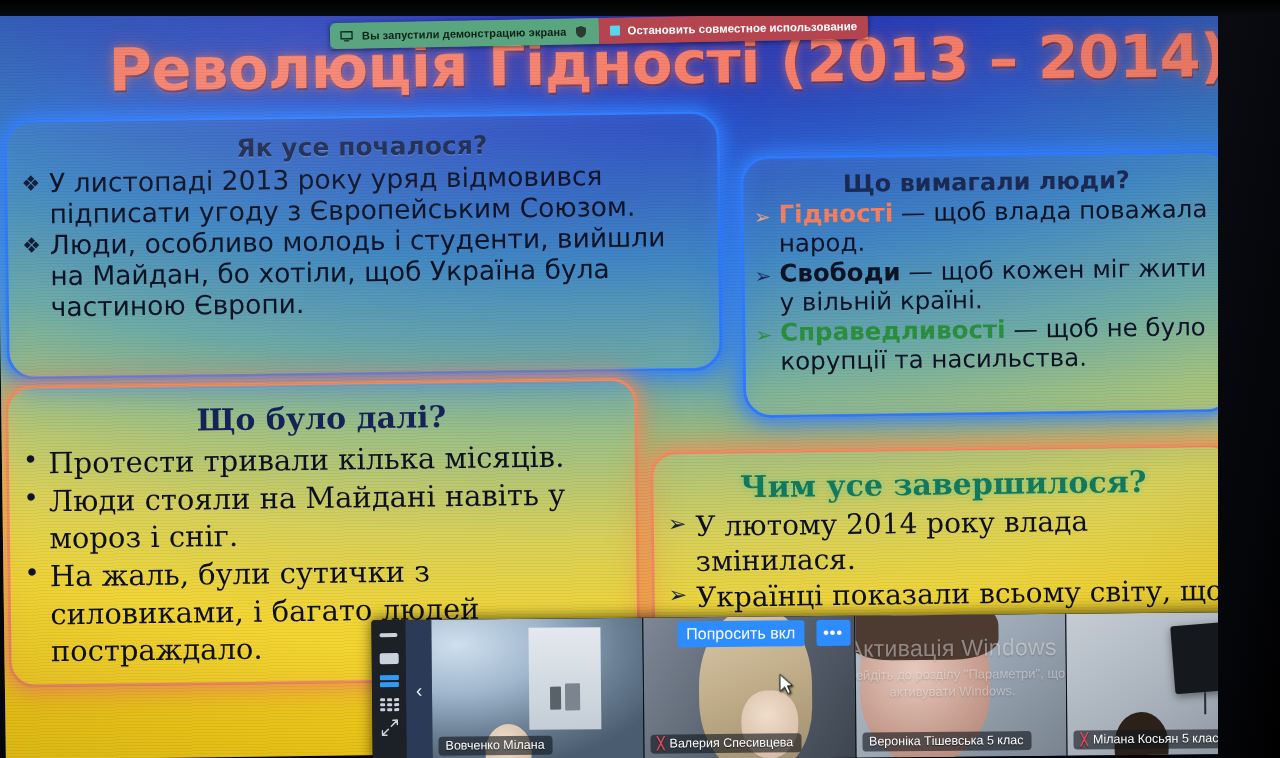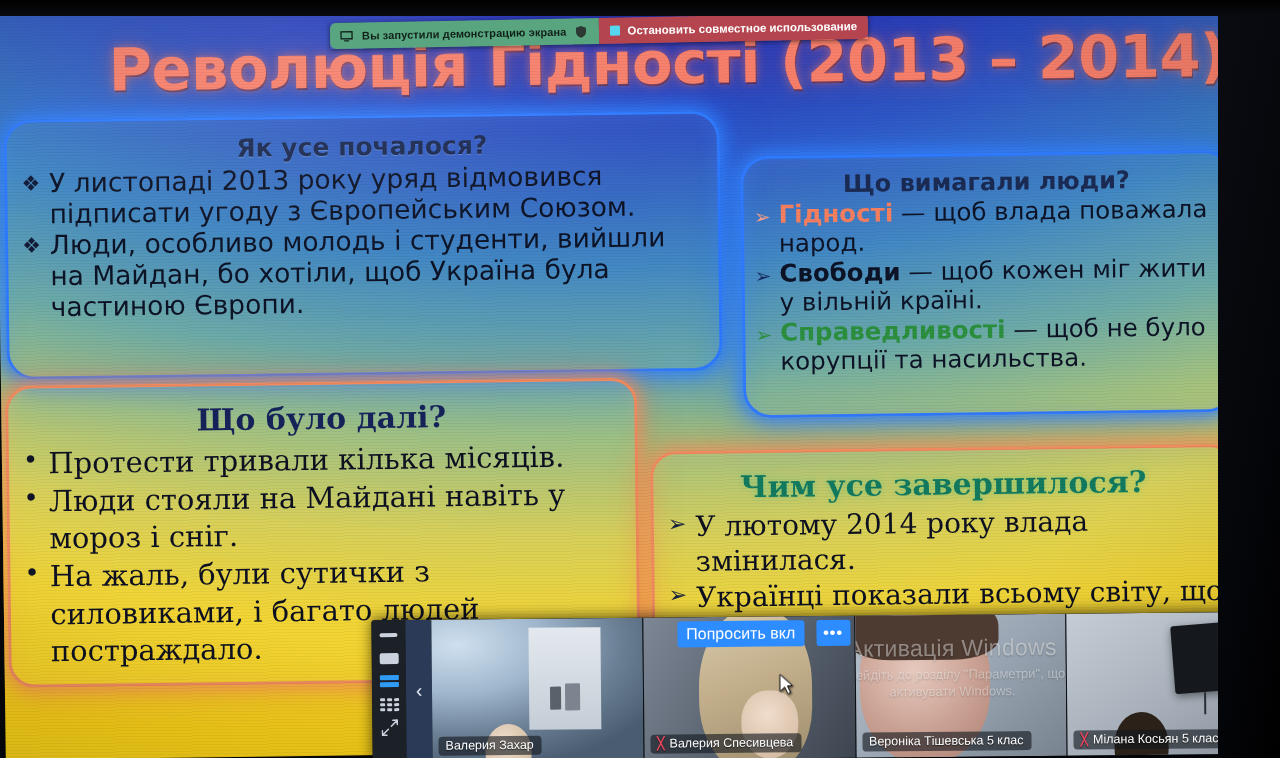--- a/index.html
+++ b/index.html
@@ -378,21 +378,21 @@
     </div>
 
     <div id="tiles">
 
       <div class="tile" id="tile1">
         <div class="wall"></div>
         <div class="frameA"></div>
         <div class="frameB"></div>
         <div class="head"></div>
         <div class="nameplate">
-          <span>Валерия Захар</span>
+          <span>Вовченко Мілана</span>
         </div>
       </div>
 
       <div class="tile" id="tile2">
         <div class="hair"></div>
         <div class="face"></div>
         <div id="tile-ctrls">
           <button class="zbtn">Попросить вкл</button>
           <button class="zbtn dots">•••</button>
         </div>

